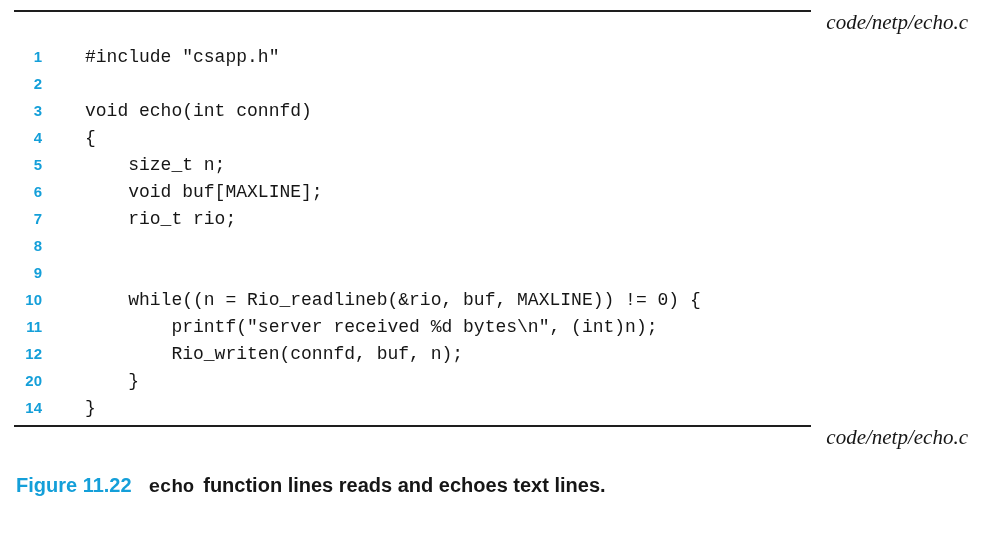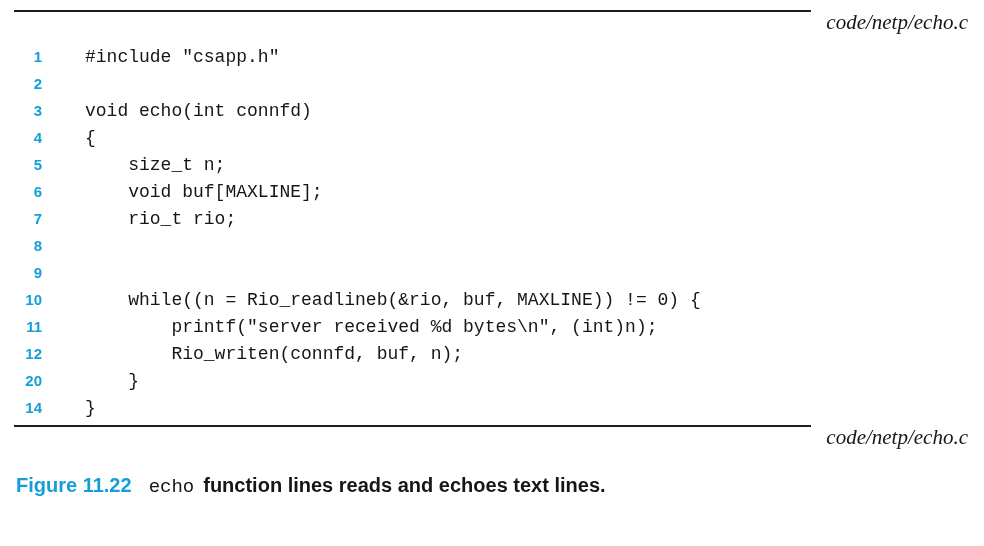--- a/index.html
+++ b/index.html
@@ -68,21 +68,21 @@
     font-size: 20px;
     font-weight: bold;
     color: var(--ink);
   }
   .fig-label {
     color: var(--accent);
     margin-right: 17px;
   }
   .code-term {
     font-family: "Liberation Mono", monospace;
-    font-weight: normal;
+    font-weight: bold;
     font-size: 19px;
     margin-right: 9px;
   }
 </style>
 </head>
 <body>
 
 <div class="page">
 
   <div class="src-row">

